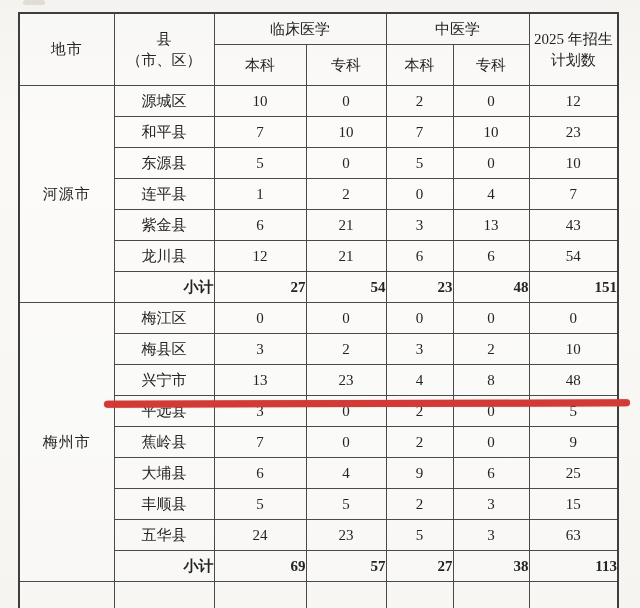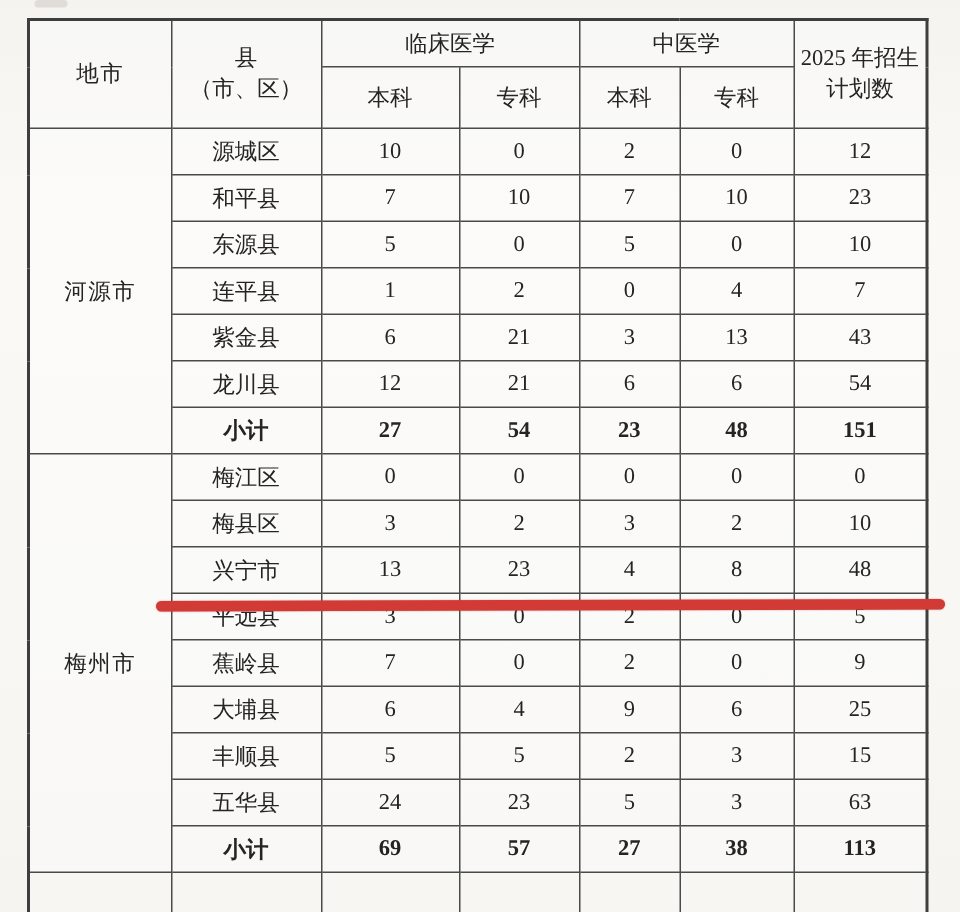--- a/index.html
+++ b/index.html
@@ -20,21 +20,21 @@
   table.grid td {
     border:1px solid #4a4a4a;
     text-align:center; vertical-align:middle;
     font-size:15px; padding:0; overflow:hidden;
     background:rgba(255,255,255,0.35);
   }
   tr.h1 td { height:30px; }
   tr.h2 td { height:40px; }
   tr.r  td { height:30px; }
   tr.partial td { height:28px; background:rgba(255,255,255,0.2); }
-  tr.sub td { font-weight:bold; }
+  tr.sub td { font-weight:bold;text-align:right; }
   .two-line { line-height:1.35; display:inline-block; }
   .region-cell { letter-spacing:1px;text-align:right; }
   .red-line {
     position:absolute; left:104px; top:400px;
     width:526px; height:7px;
     background:#d23a35;
     border-radius:4px;
     transform:rotate(-0.15deg);
     box-shadow:0 0 1px rgba(180,30,30,.6);
   }

